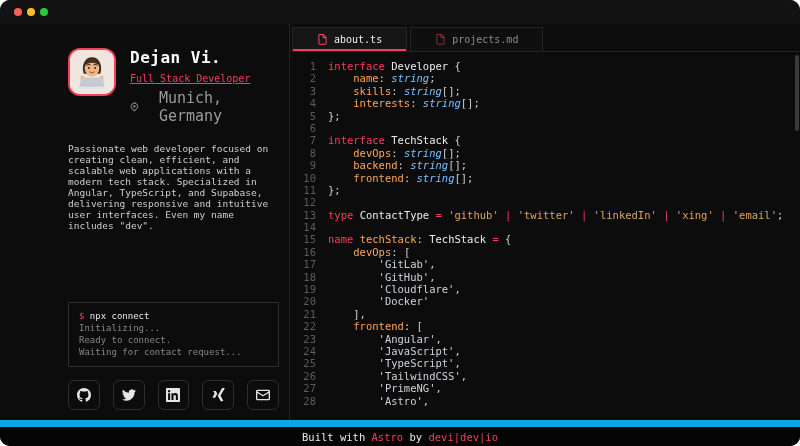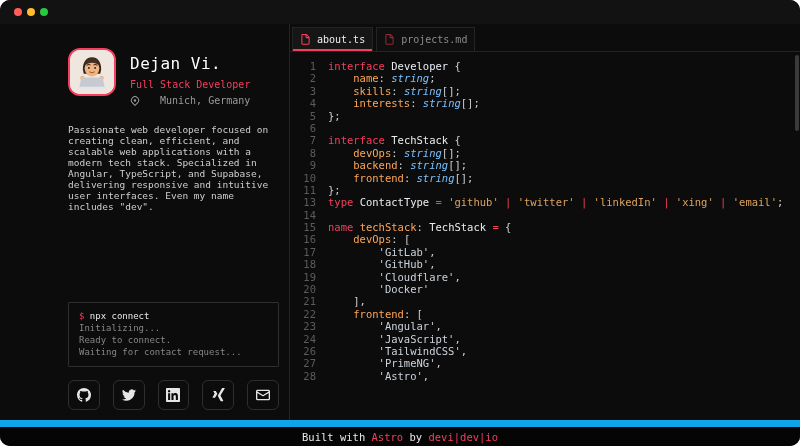--- a/index.html
+++ b/index.html
@@ -22,40 +22,40 @@
 
   .content { flex:1; display:flex; min-height:0; }
 
   
   .sidebar { flex:0 0 290px; width:290px; border-right:1px solid #242424;
     padding:24px 10px 10px 68px; display:flex; flex-direction:column; }
   .profile-header { display:flex; gap:14px; align-items:flex-start; }
   .avatar { width:48px; height:48px; border:2px solid var(--accent); border-radius:12px;
     overflow:hidden; background:#efe7df; flex:0 0 auto; }
   .avatar svg { display:block; }
-  .profile-name { font-size:16px; font-weight:normal; color:#ffffff; letter-spacing:0.5px; margin-top:6px; }
-  .profile-role { font-size:10px; color:var(--accent); margin-top:6px; }
-  .profile-loc { font-size:10px; color:#9a9a9a; margin-top:5px; display:flex; align-items:center; gap:20px; }
+  .profile-name { font-size:16px; font-weight:bold; color:#ffffff; letter-spacing:0.5px; margin-top:0; }
+  .profile-role { font-size:10px; color:var(--accent); margin-top:6px;text-decoration:underline; }
+  .profile-loc { font-size:15px; color:#9a9a9a; margin-top:5px; display:flex; align-items:center; gap:20px; }
   .profile-loc svg { width:10px; height:10px; fill:#9a9a9a; }
   .bio { margin-top:18px; font-size:9.5px; line-height:11px; color:#cfcfcf; }
   .spacer { flex:1; }
   .terminal { border:1px solid #2e2e2e; border-radius:1px; padding:7px 10px 8px; font-size:9px; line-height:12px; }
   .term-cmd { color:#e8e8e8; }
   .term-prompt { color:var(--accent); }
   .term-out { color:#868686; }
   .social-row { display:flex; gap:13px; margin-top:13px; }
   .social-btn { width:33px; height:30px; border:1px solid #2e2e2e; border-radius:6px;
     display:flex; align-items:center; justify-content:center; color:#e6e6e6;
     background:transparent; cursor:pointer; text-decoration:none; }
   .social-btn svg { width:14px; height:14px; fill:currentColor; }
 
   
   .main { flex:1; display:flex; flex-direction:column; position:relative; min-width:0; background:#0c0c0c; }
   .tabbar { flex:0 0 28px; border-bottom:1px solid #242424; display:flex; align-items:stretch; padding:3px 0 0 2px; gap:3px; }
-  .tab { display:flex; align-items:center; gap:6px; padding:0 7px; font-size:10px;
+  .tab { display:flex; align-items:center; gap:6px; padding:0 24px; font-size:10px;
     color:#8b8b8b; border:1px solid #242424; border-bottom:none; background:#0f0f0f; cursor:pointer; }
   .tab svg { width:11px; height:11px; fill:var(--accent); opacity:.55; }
   .tab.active { color:#f0f0f0; background:#161616; box-shadow: inset 0 -2px 0 var(--accent); }
   .tab.active svg { opacity:1; }
 
   .code { flex:1; padding:8px 0 0 2px; overflow:hidden; font-size:10.5px; }
   .code-line { display:flex; line-height:12.4px; height:12.4px; }
   .ln { flex:0 0 24px; width:24px; text-align:right; color:#5c5c5c; margin-right:12px; }
   .code-text { white-space:pre; }
   .tok-kw { color:var(--accent);text-align:right; }
@@ -216,20 +216,24 @@
           </div>
           <div class="code-line">
             <span class="ln">10</span>
             <span class="code-text"><span class="tok-pl">    </span><span class="tok-pr">frontend</span><span class="tok-pl">: </span><span class="tok-tp">string</span><span class="tok-pl">[];</span></span>
           </div>
           <div class="code-line">
             <span class="ln">11</span>
             <span class="code-text"><span class="tok-pl">};</span></span>
           </div>
           <div class="code-line">
+            <span class="ln">12</span>
+            <span class="code-text"></span>
+          </div>
+          <div class="code-line">
             <span class="ln">13</span>
             <span class="code-text"><span class="tok-kw">type</span><span class="tok-pl"> </span><span class="tok-id">ContactType</span><span class="tok-pl"> </span><span class="tok-op">=</span><span class="tok-pl"> </span><span class="tok-s2">'github'</span><span class="tok-pl"> </span><span class="tok-op">|</span><span class="tok-pl"> </span><span class="tok-s2">'twitter'</span><span class="tok-pl"> </span><span class="tok-op">|</span><span class="tok-pl"> </span><span class="tok-s2">'linkedIn'</span><span class="tok-pl"> </span><span class="tok-op">|</span><span class="tok-pl"> </span><span class="tok-s2">'xing'</span><span class="tok-pl"> </span><span class="tok-op">|</span><span class="tok-pl"> </span><span class="tok-s2">'email'</span><span class="tok-pl">;</span></span>
           </div>
           <div class="code-line">
             <span class="ln">14</span>
             <span class="code-text"></span>
           </div>
           <div class="code-line">
             <span class="ln">15</span>
             <span class="code-text"><span class="tok-kw">name</span><span class="tok-pl"> </span><span class="tok-pr">techStack</span><span class="tok-pl">: </span><span class="tok-id">TechStack</span><span class="tok-pl"> </span><span class="tok-op">=</span><span class="tok-pl"> {</span></span>
@@ -262,20 +266,24 @@
             <span class="ln">22</span>
             <span class="code-text"><span class="tok-pl">    </span><span class="tok-pr">frontend</span><span class="tok-pl">: [</span></span>
           </div>
           <div class="code-line">
             <span class="ln">23</span>
             <span class="code-text"><span class="tok-pl">        </span><span class="tok-st">'Angular'</span><span class="tok-pl">,</span></span>
           </div>
           <div class="code-line">
             <span class="ln">24</span>
             <span class="code-text"><span class="tok-pl">        </span><span class="tok-st">'JavaScript'</span><span class="tok-pl">,</span></span>
+          </div>
+          <div class="code-line">
+            <span class="ln">25</span>
+            <span class="code-text"><span class="tok-pl">        </span><span class="tok-st">'TypeScript'</span><span class="tok-pl">,</span></span>
           </div>
           <div class="code-line">
             <span class="ln">26</span>
             <span class="code-text"><span class="tok-pl">        </span><span class="tok-st">'TailwindCSS'</span><span class="tok-pl">,</span></span>
           </div>
           <div class="code-line">
             <span class="ln">27</span>
             <span class="code-text"><span class="tok-pl">        </span><span class="tok-st">'PrimeNG'</span><span class="tok-pl">,</span></span>
           </div>
           <div class="code-line">

